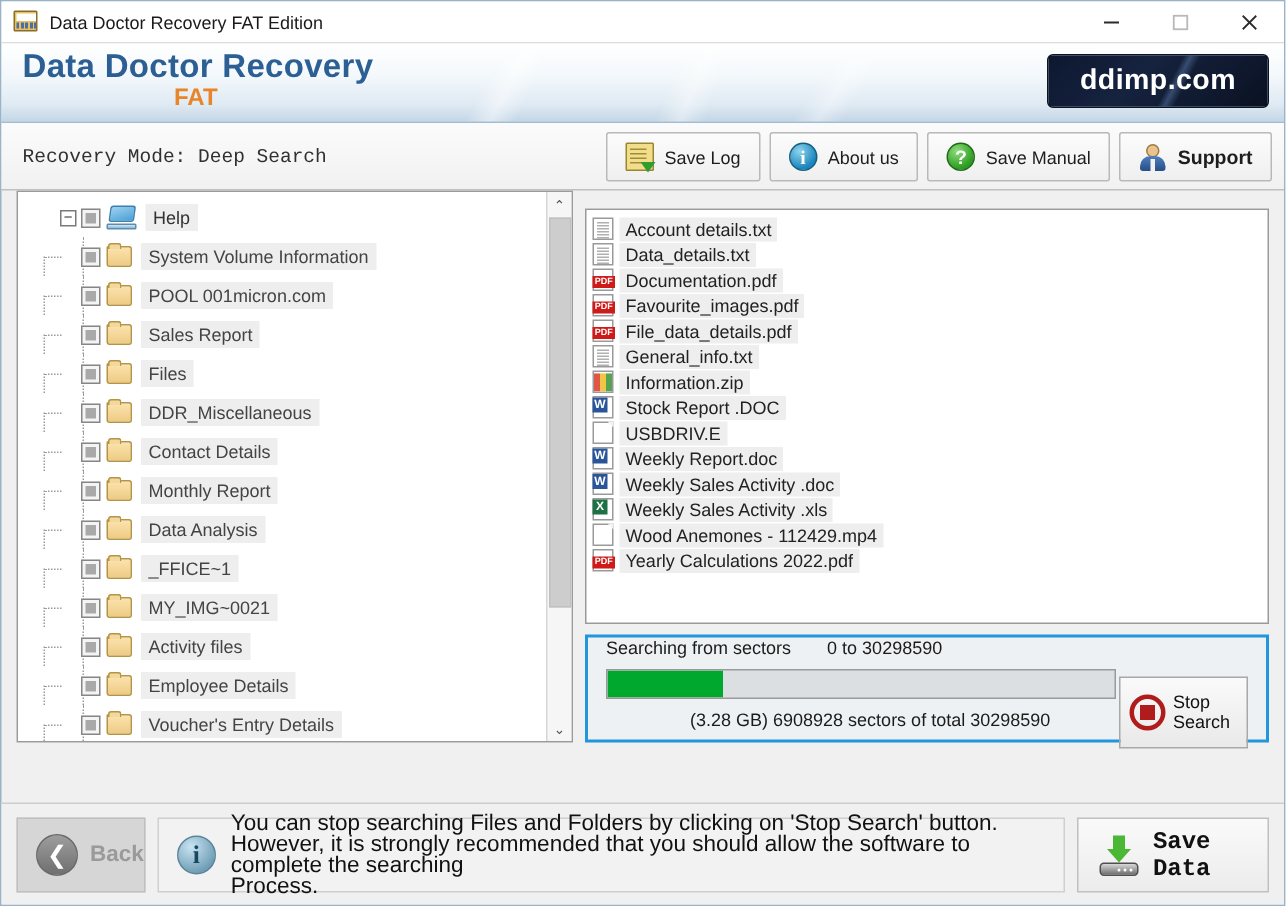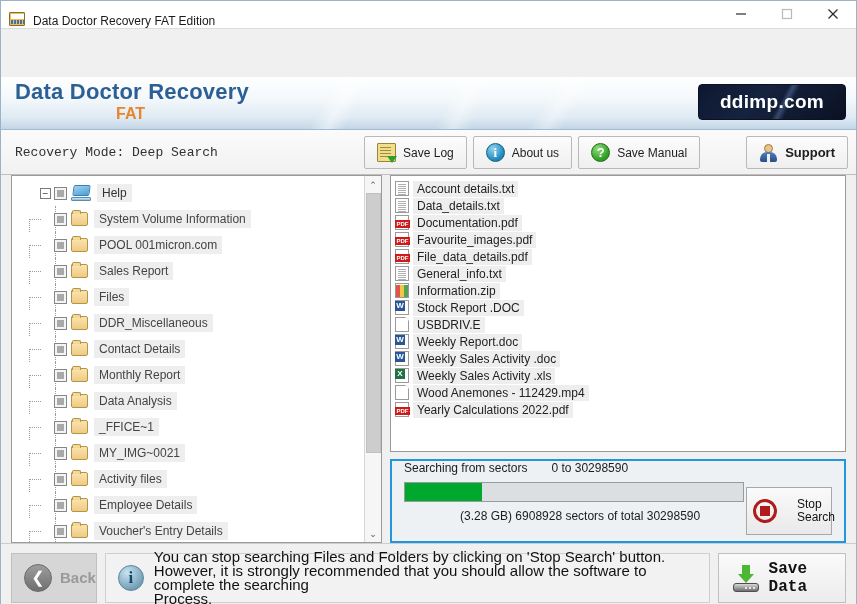--- a/index.html
+++ b/index.html
@@ -18,21 +18,21 @@
     width: 857px; height: 604px;
     background: #f0f0f0;
     border: 1px solid #9ab3c6;
     position: relative;
     display: flex; flex-direction: column;
   }
 
   
   .titlebar {
     height: 28px; background: #ffffff;
-    display: flex; align-items: flex-end;
+    display: flex; align-items: center;
     border-bottom: 1px solid #dcdcdc;
     flex: 0 0 28px;
   }
   .titlebar-icon {
     width: 16px; height: 16px; margin-left: 8px; margin-right: 8px;
     position: relative; flex: 0 0 16px;
   }
   .tb-ico {
     width:16px;height:14px;background:#e8c061;border:1px solid #8a6d28;
     border-radius:1px; position:relative; overflow:hidden;
@@ -44,21 +44,20 @@
   .wincontrols { display:flex; height:28px; }
   .wc { width: 46px; height: 28px; display:flex; align-items:center; justify-content:center;
         font-size: 13px; color:#2b2b2b; }
   .wc svg { display:block; }
 
   
   .brandbar {
     flex: 0 0 53px; height: 53px; position: relative; overflow: hidden;
     background: linear-gradient(180deg,#ffffff 0%, #f3f8fb 42%, #dfeaf3 78%, #c3d6e6 100%);
     border-bottom: 1px solid #9fbcd2;
-    margin-top: 48px;
   }
   .brandbar .swoosh {
     position:absolute; inset:0; opacity:.5;
     background:
       linear-gradient(118deg, rgba(255,255,255,0) 38%, rgba(255,255,255,.95) 40%, rgba(255,255,255,0) 42%),
       linear-gradient(112deg, rgba(255,255,255,0) 52%, rgba(255,255,255,.8) 54%, rgba(255,255,255,0) 56%),
       linear-gradient(124deg, rgba(255,255,255,0) 63%, rgba(255,255,255,.7) 65%, rgba(255,255,255,0) 67%);
   }
   .brand-title {
     position:absolute; left:14px; top:2px;
@@ -96,21 +95,21 @@
     font-family: "Liberation Mono", monospace;
     font-size: 13px; color:#303030; letter-spacing:0px;
   }
   .tbtns { position:absolute; right:8px; top:6px; display:flex; gap:6px; }
   .tbtn {
     height: 33px; background: linear-gradient(180deg,#fcfcfc,#efefef);
     border:1px solid #b9b9b9; border-radius:2px;
     display:flex; align-items:center; gap:7px; padding: 0 12px;
     font-size: 12px; color:#1d1d1d;
   }
-  .tbtn.wide { font-weight:bold; font-size:13px;margin-left:40px; }
+  .tbtn.wide { font-weight:bold; font-size:13px; }
   .tbtn .ic { width:19px; height:19px; flex:0 0 19px; position:relative; }
 
   
   .ic-savelog{background:#f2dd8a;border:1px solid #9a8530;border-radius:1px;}
   .ic-savelog:before{content:"";position:absolute;left:2px;top:3px;width:11px;height:1px;
     box-shadow:0 3px 0 #a08c3d,0 6px 0 #a08c3d,0 9px 0 #a08c3d;background:#a08c3d;}
   .ic-savelog:after{content:"";position:absolute;right:-2px;bottom:-2px;width:0;height:0;
     border-left:5px solid transparent;border-right:5px solid transparent;border-top:7px solid #2f9e2f;}
 
   
@@ -195,20 +194,21 @@
     font-size:9px;color:#555; }
   .sb-track{ flex:1 1 auto; width:17px; position:relative; }
   .sb-thumb{ position:absolute; left:1px; right:1px; top:0px; height:260px;
     background:#cdcdcd; border:1px solid #c0c0c0; }
 
   
   .filecol{ flex:1 1 auto; display:flex; flex-direction:column; gap:7px; }
   .filepane{
     height: 277px; background:#fff; border:1px solid #9a9a9a; overflow:hidden;
     padding: 4px 0 0 4px;
+    margin-top: 12px;
   }
   .frow{ display:flex; align-items:center; height:17px; font-size:12px; color:#222; }
   .frow .fl{ background:#eeeeee; padding:1px 4px; }
   .ficon{ width:14px;height:15px;flex:0 0 14px;margin-right:4px;position:relative; }
   .ic-txt{background:#fff;border:1px solid #9a9a9a;}
   .ic-txt:before{content:"";position:absolute;left:2px;top:2px;width:8px;height:1px;
     background:#b0b0b0;box-shadow:0 2px 0 #b0b0b0,0 4px 0 #b0b0b0,0 6px 0 #b0b0b0,0 8px 0 #b0b0b0,0 10px 0 #b0b0b0;}
   .ic-blank{background:#fff;border:1px solid #9a9a9a;}
   .ic-blank:after{content:"";position:absolute;right:-1px;top:-1px;border-top:4px solid #f3f3f3;
     border-left:4px solid transparent;}
@@ -236,21 +236,21 @@
   }
   .sp-top{ font-size:12px; color:#1b1b1b; display:flex; gap:24px; }
   .sp-bar-row{ display:flex; align-items:center; gap:10px; margin-top:7px; }
   .progress{
     width: 340px; height: 20px; background:#dcdfe2; border:1px solid #9a9a9a;
     position:relative; overflow:hidden;
   }
   .progress .fill{ height:100%; background:#00a82d; }
   .stopbtn{
     width: 86px; height: 48px; background:linear-gradient(180deg,#fafafa,#e9e9e9);
-    border:1px solid #a8a8a8; display:flex; align-items:center; gap:20px;
+    border:1px solid #a8a8a8; display:flex; align-items:center; gap:5px;
     padding: 0 6px; position:absolute; right:12px; top:26px;
   }
   .ic-stop{ width:24px;height:24px;flex:0 0 24px;border-radius:50%;
     border:3px solid #b01c1c; display:flex;align-items:center;justify-content:center;}
   .ic-stop i{ display:block;width:10px;height:10px;background:#b01c1c; }
   .stop-label{ font-size:12px; line-height:13px; color:#111; }
   .sp-bottom{ margin-top:7px; font-size:12px; color:#1b1b1b; padding-left:56px; }
 
   
   .footer{

